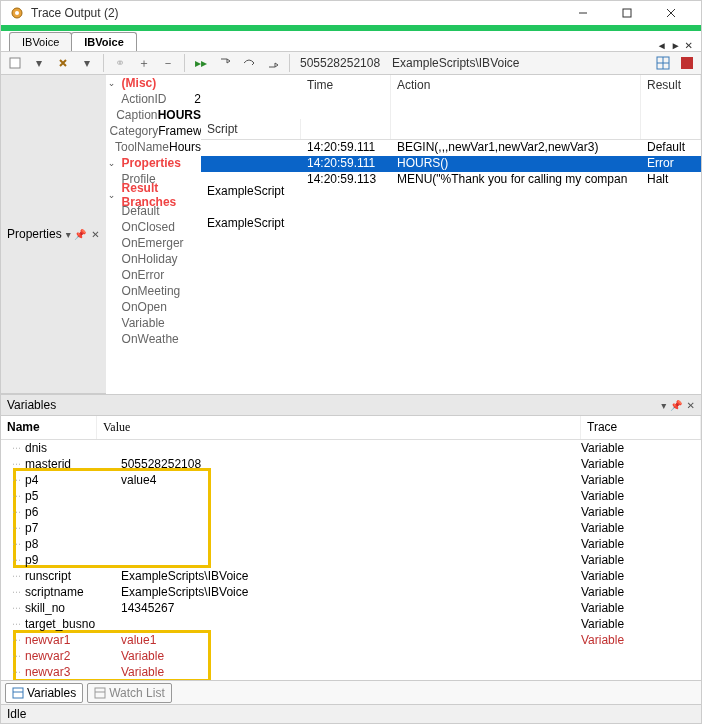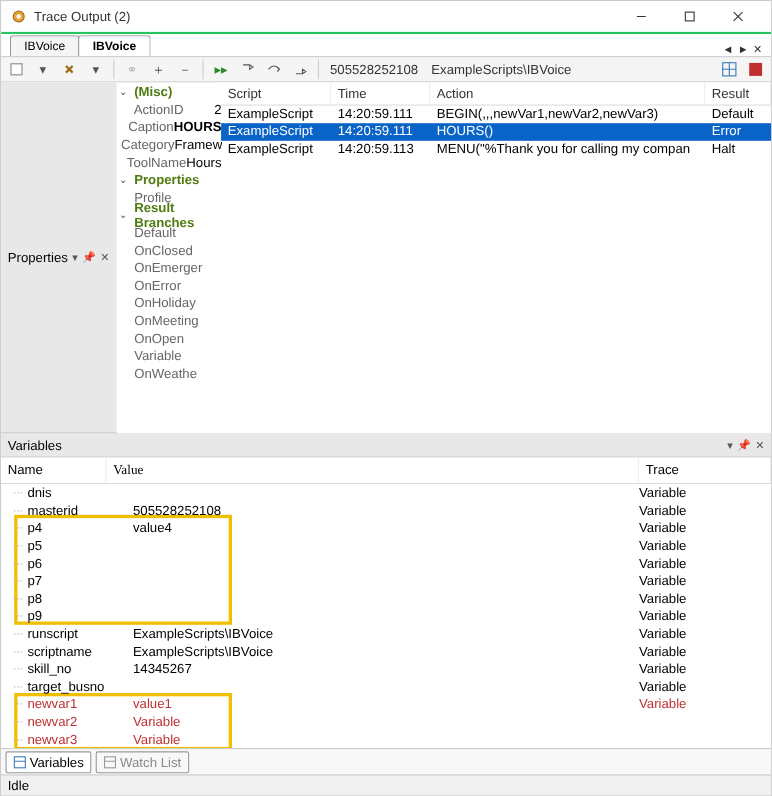--- a/index.html
+++ b/index.html
@@ -1,17 +1,17 @@
 <!DOCTYPE html>
 <html><head>
 <meta charset="utf-8">
 <style>
 * { box-sizing: border-box; font-family: "Segoe UI", Tahoma, sans-serif; font-size: 12px; }
 body { margin: 0; width: 702px; height: 724px; background: #f0f0f0; display: flex; flex-direction: column; border: 1px solid #ccc; }
-.titlebar { height: 30px; background: #fff; display: flex; align-items: center; padding: 0 8px; border-bottom: 2px solid #22c55e; }
+.titlebar { height: 30px; background: #fff; display: flex; align-items: center; padding: 0 8px; border-bottom: 6px solid #22c55e; }
 .titlebar .icon { width: 16px; height: 16px; margin-right: 6px; }
 .titlebar .title { flex: 1; color: #333; }
 .winbtn { width: 44px; height: 28px; display: flex; align-items: center; justify-content: center; color: #333; }
 .tabbar { height: 26px; background: #fff; display: flex; align-items: flex-end; padding: 0 8px; border-bottom: 1px solid #ccc; position: relative; }
 .tab { padding: 3px 12px; border: 1px solid #999; border-bottom: none; background: #f5f5f5; margin-right: -1px; border-radius: 3px 3px 0 0; font-size: 11px; }
 .tab.active { background: #fff; font-weight: bold; position: relative; z-index: 2; }
 .tabbar .right { margin-left: auto; display: flex; gap: 4px; align-items: center; }
 .tabbar .right span { font-size: 10px; color: #333; cursor: pointer; }
 .toolbar { height: 28px; background: #f5f5f5; display: flex; align-items: center; padding: 0 4px; gap: 4px; border-bottom: 1px solid #ccc; }
 .tbtn { width: 20px; height: 20px; display: flex; align-items: center; justify-content: center; color: #555; cursor: pointer; }
@@ -22,35 +22,35 @@
 .middle { flex: 0 0 320px; display: flex; border-bottom: 1px solid #ccc; }
 .props { width: 200px; background: #fff; display: flex; }
 .panel-header { background: #e8e8e8; border-bottom: 1px solid #ccc; padding: 3px 6px; display: flex; align-items: center; }
 .panel-header .title { flex: 1; }
 .panel-header .ctrl { font-size: 10px; color: #555; margin-left: 4px; cursor: pointer; }
 .props-grid { flex: 1; overflow: auto; font-size: 11px; }
 .pg-row { display: flex; height: 16px; align-items: center; }
 .pg-arrow { width: 12px; color: #555; text-align: center; font-size: 9px; }
 .pg-key { width: 80px; color: #666; padding-left: 4px; }
 .pg-val { flex: 1; color: #000; }
-.pg-group { font-weight: bold; color: #4d7c0f; }
+.pg-group { font-weight: bold; color: #ef4444; }
 .trace { flex: 1; background: #fff; display: flex; flex-direction: column; }
 .trace-head { display: flex; background: #fff; border-bottom: 1px solid #ddd; font-size: 11px; color: #333; }
 .trace-head div { padding: 3px 6px; border-right: 1px solid #eee; }
 .trace-row { display: flex; font-size: 11px; height: 16px; align-items: flex-start; }
 .trace-row div { padding: 0 6px; overflow: hidden; white-space: nowrap; }
 .trace-row.sel { background: #0a64c8; color: #fff; }
-.col-script { width: 100px; }
+.col-script { width: 100px; margin-top: 44px; }
 .col-time { width: 90px; }
 .col-action { flex: 1; }
 .col-result { width: 60px; }
 .vars-panel { flex: 1; display: flex; flex-direction: column; background: #fff; }
 .vars-head { display: flex; background: #fff; border-bottom: 1px solid #ddd; font-size: 11px; }
 .vars-head div { padding: 4px 6px; border-right: 1px solid #eee; }
-.vc-name { width: 96px; }
+.vc-name { width: 96px; font-weight: bold; }
 .vc-value { flex: 1; font-family: Liberation Serif, serif; }
 .vc-type { width: 120px; }
 .vars-body { flex: 1; overflow: auto; position: relative; font-size: 11px; }
 .var-row { display: flex; height: 16px; align-items: center; position: relative; z-index: 2; }
 .var-row .tree { width: 24px; color: #aaa; font-size: 9px; text-align: right; padding-right: 4px; }
 .var-row .name { width: 96px; overflow: hidden; }
 .var-row .value { flex: 1; overflow: hidden; }
 .var-row .type { width: 120px; }
 .var-row.red { color: #c03030; }
 .highlight-box { position: absolute; border: 3px solid #f0c000; z-index: 1; pointer-events: none; }
@@ -209,26 +209,26 @@
           <span class="pg-key">OnClosed</span>
           <span class="pg-val" style=""></span>
         </div>
         <div class="pg-row">
           <span class="pg-arrow"></span>
           <span class="pg-key">OnEmerger</span>
           <span class="pg-val" style=""></span>
         </div>
         <div class="pg-row">
           <span class="pg-arrow"></span>
+          <span class="pg-key">OnHoliday</span>
+          <span class="pg-val" style=""></span>
+        </div>
+        <div class="pg-row">
+          <span class="pg-arrow"></span>
           <span class="pg-key">OnError</span>
-          <span class="pg-val" style=""></span>
-        </div>
-        <div class="pg-row">
-          <span class="pg-arrow"></span>
-          <span class="pg-key">OnHoliday</span>
           <span class="pg-val" style=""></span>
         </div>
         <div class="pg-row">
           <span class="pg-arrow"></span>
           <span class="pg-key">OnMeeting</span>
           <span class="pg-val" style=""></span>
         </div>
         <div class="pg-row">
           <span class="pg-arrow"></span>
           <span class="pg-key">OnOpen</span>

